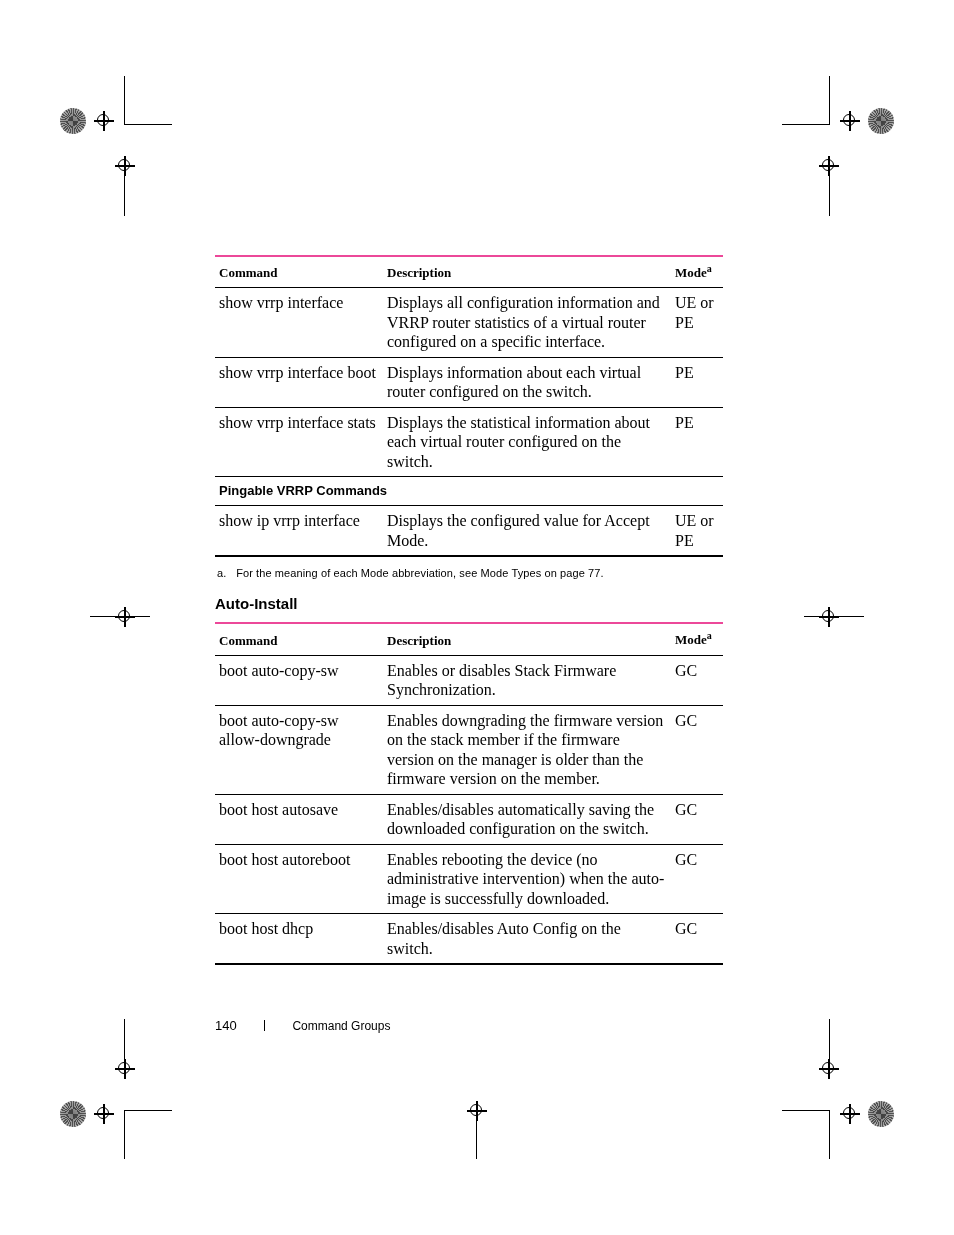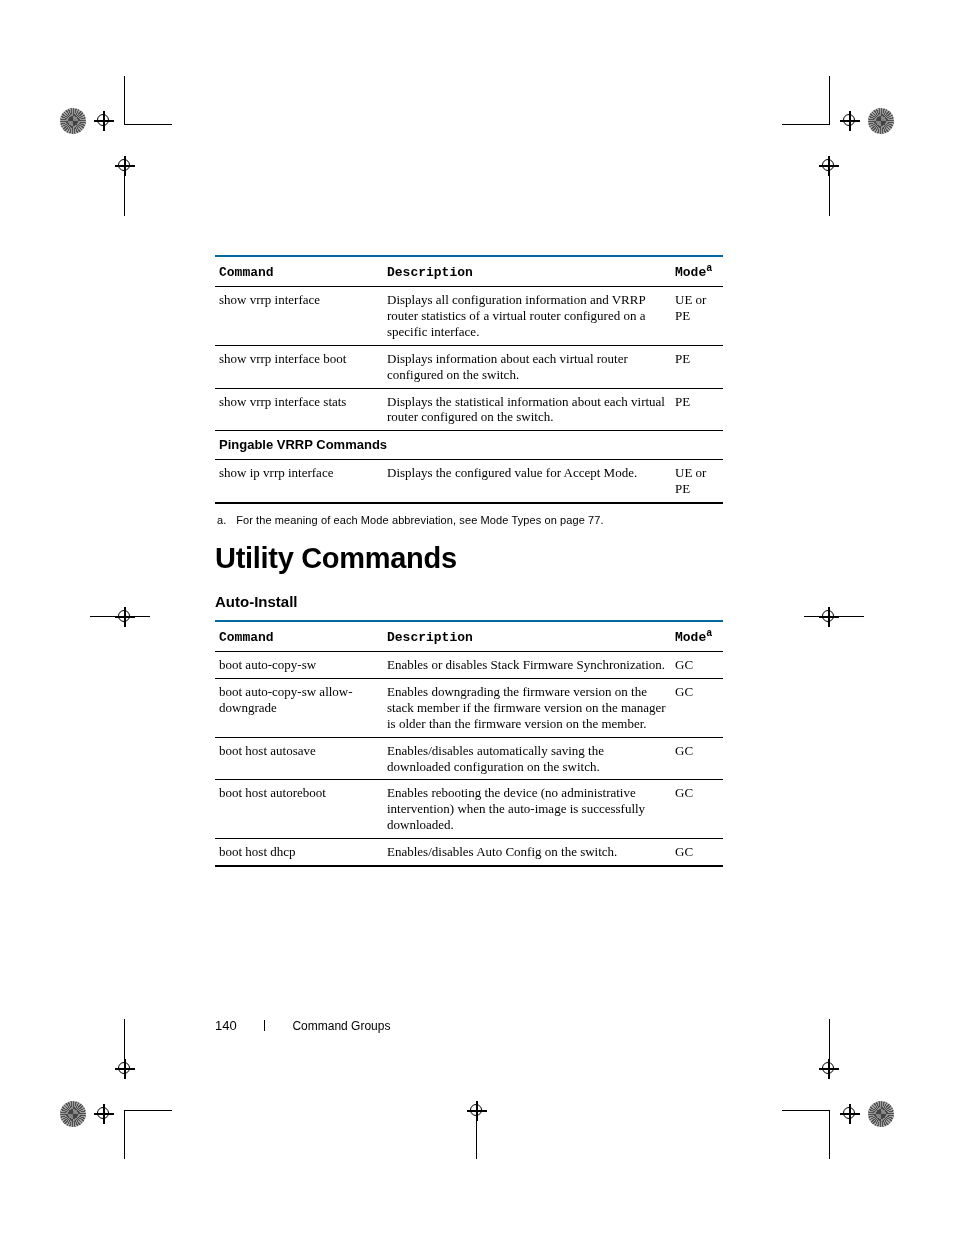--- a/index.html
+++ b/index.html
@@ -23,33 +23,33 @@
   }
   table {
     width: 100%;
     border-collapse: collapse;
     table-layout: fixed;
   }
   col.c1 { width: 168px; }
   col.c2 { width: 288px; }
   col.c3 { width: 52px; }
   th {
-    font-family: Liberation Mono, monospace;
+    font-family: Liberation Serif, serif;
     font-weight: bold;
     font-size: 13px;
     text-align: left;
     padding: 6px 4px 6px 4px;
-    border-top: 2px solid #0369a1;
+    border-top: 2px solid #ec4899;
     border-bottom: 1px solid #000;
     vertical-align: bottom;
   }
   th.modecol { white-space: nowrap; }
   th.modecol sup { font-size: 10px; }
   td {
-    font-size: 13px;
+    font-size: 16px;
     line-height: 1.22;
     padding: 5px 4px 5px 4px;
     border-bottom: 1px solid #000;
     vertical-align: top;
   }
   tr.last-row td {
     border-bottom: 2px solid #000;
   }
   td.section-row {
     font-family: Arial, Helvetica, sans-serif;
@@ -264,21 +264,20 @@
           <td>UE or PE</td>
         </tr>
       </tbody>
     </table>
 
     <div class="footnote">
       <span class="fn-marker">a.</span>
       <span>For the meaning of each Mode abbreviation, see Mode Types on page 77.</span>
     </div>
 
-    <h1 class="section-title">Utility Commands</h1>
     <h2 class="sub-title">Auto-Install</h2>
 
     <table>
       <colgroup>
           <col class="c1">
           <col class="c2">
           <col class="c3">
         </colgroup>
       <thead>
         <tr>

